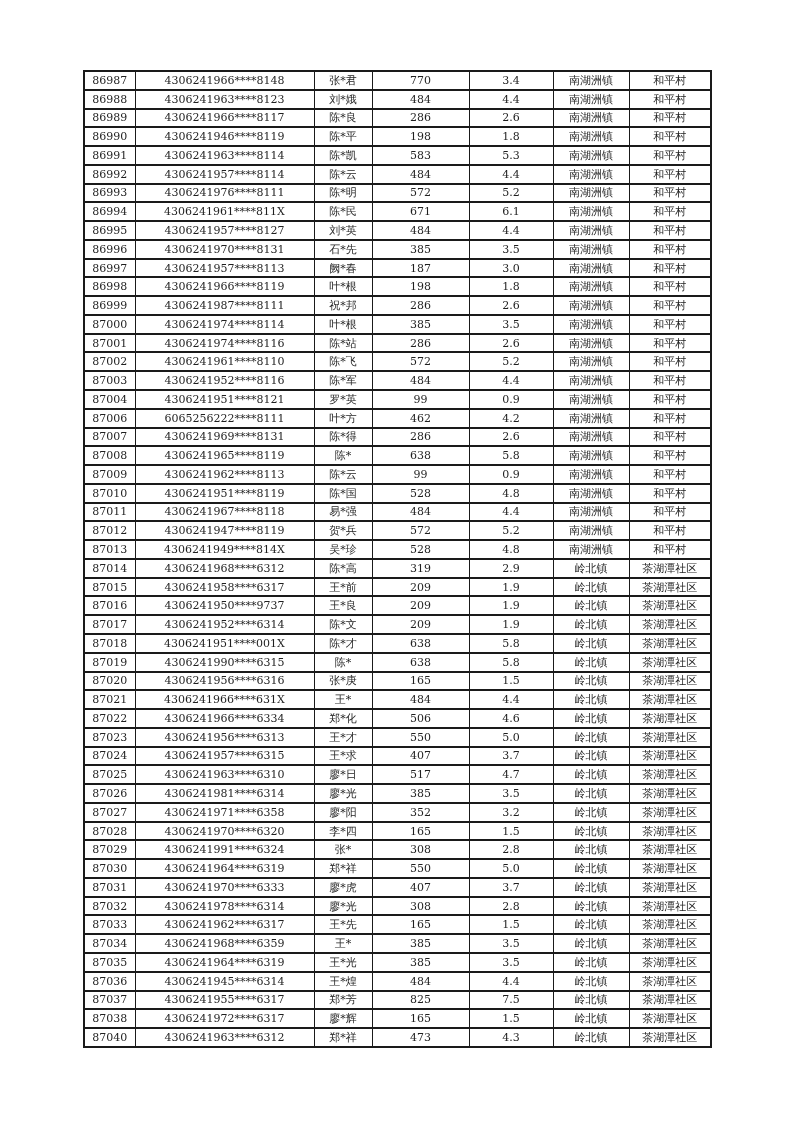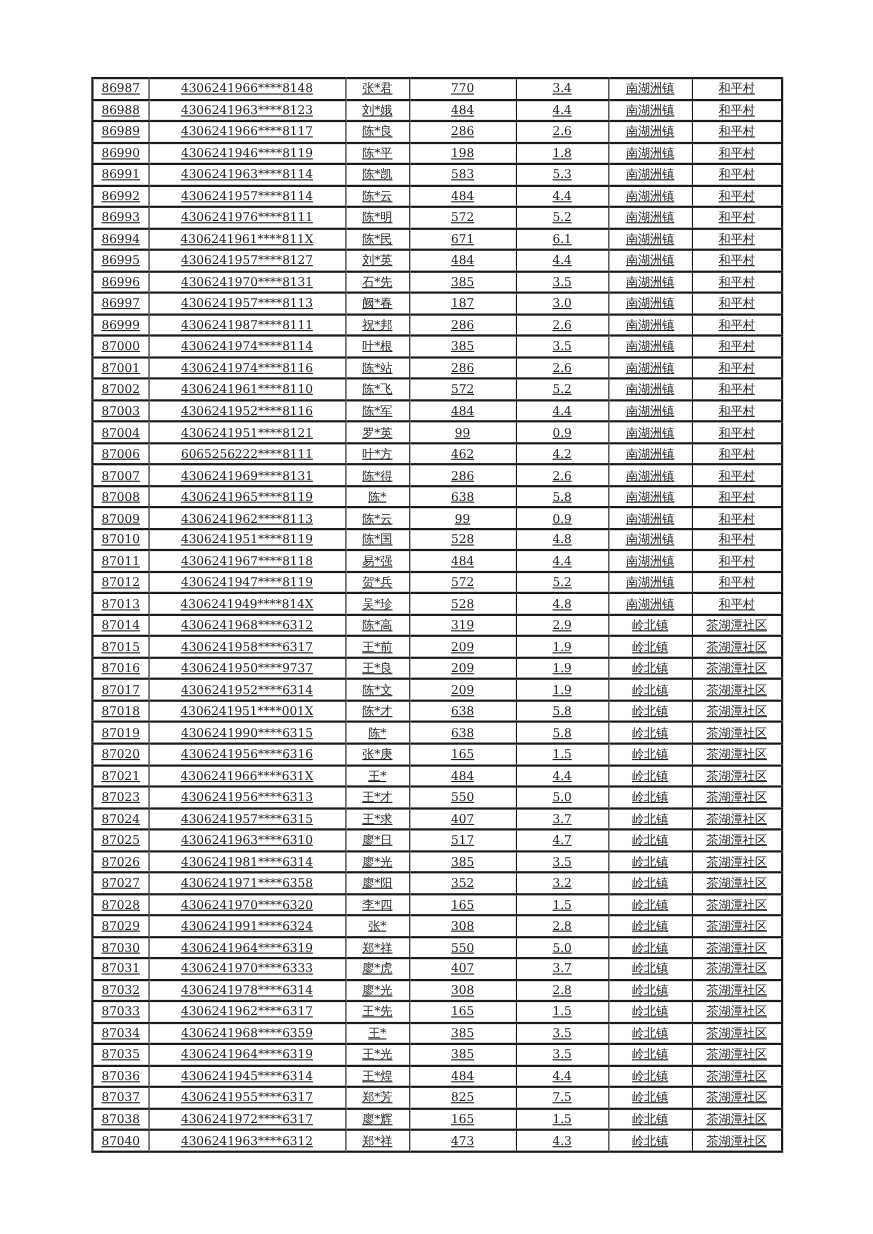--- a/index.html
+++ b/index.html
@@ -19,21 +19,20 @@
     left: 83px;
     top: 70px;
     width: 627px;
     height: 978px;
     border-collapse: collapse;
     table-layout: fixed;
     font-family: "DejaVu Serif", "Liberation Serif", serif;
     font-size: 11px;
     color: #1f1f1f;
     border: 2px solid #1a1a1a;
-    text-decoration: underline;
   }
   .data-table td {
     border: 1px solid #1a1a1a;
     border-top-width: 2px;
     border-bottom-width: 2px;
     text-align: center;
     vertical-align: middle;
     padding: 0 2px;
     height: 16px;
     overflow: hidden;
@@ -148,20 +147,29 @@
         <tr>
           <td>86997</td>
           <td>4306241957****8113</td>
           <td>阙*春</td>
           <td>187</td>
           <td>3.0</td>
           <td>南湖洲镇</td>
           <td>和平村</td>
         </tr>
         <tr>
+          <td>86998</td>
+          <td>4306241966****8119</td>
+          <td>叶*根</td>
+          <td>198</td>
+          <td>1.8</td>
+          <td>南湖洲镇</td>
+          <td>和平村</td>
+        </tr>
+        <tr>
           <td>86999</td>
           <td>4306241987****8111</td>
           <td>祝*邦</td>
           <td>286</td>
           <td>2.6</td>
           <td>南湖洲镇</td>
           <td>和平村</td>
         </tr>
         <tr>
           <td>87000</td>
@@ -346,20 +354,29 @@
         <tr>
           <td>87021</td>
           <td>4306241966****631X</td>
           <td>王*</td>
           <td>484</td>
           <td>4.4</td>
           <td>岭北镇</td>
           <td>茶湖潭社区</td>
         </tr>
         <tr>
+          <td>87022</td>
+          <td>4306241966****6334</td>
+          <td>郑*化</td>
+          <td>506</td>
+          <td>4.6</td>
+          <td>岭北镇</td>
+          <td>茶湖潭社区</td>
+        </tr>
+        <tr>
           <td>87023</td>
           <td>4306241956****6313</td>
           <td>王*才</td>
           <td>550</td>
           <td>5.0</td>
           <td>岭北镇</td>
           <td>茶湖潭社区</td>
         </tr>
         <tr>
           <td>87024</td>

